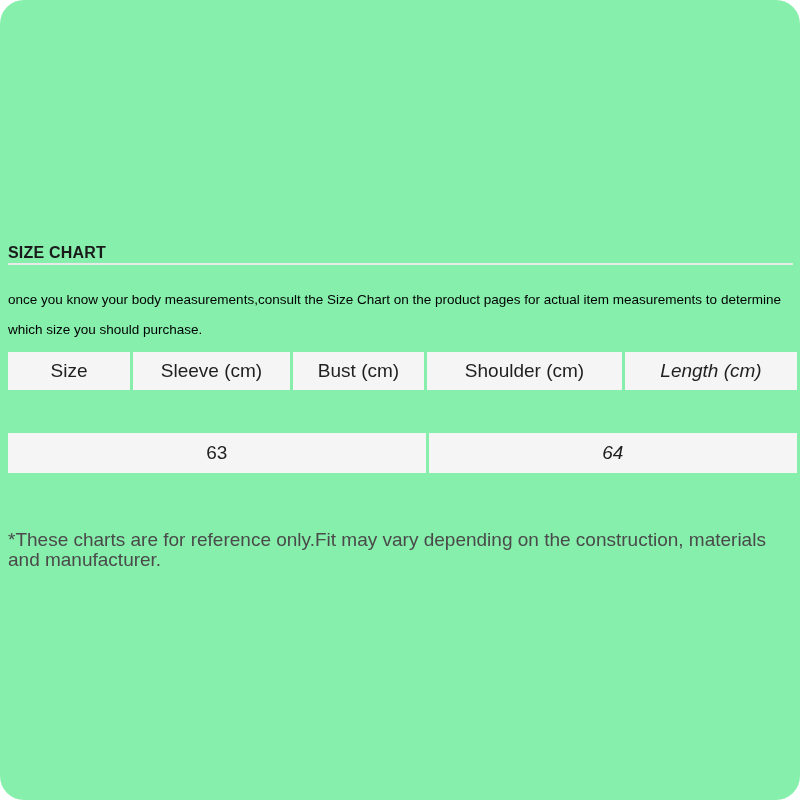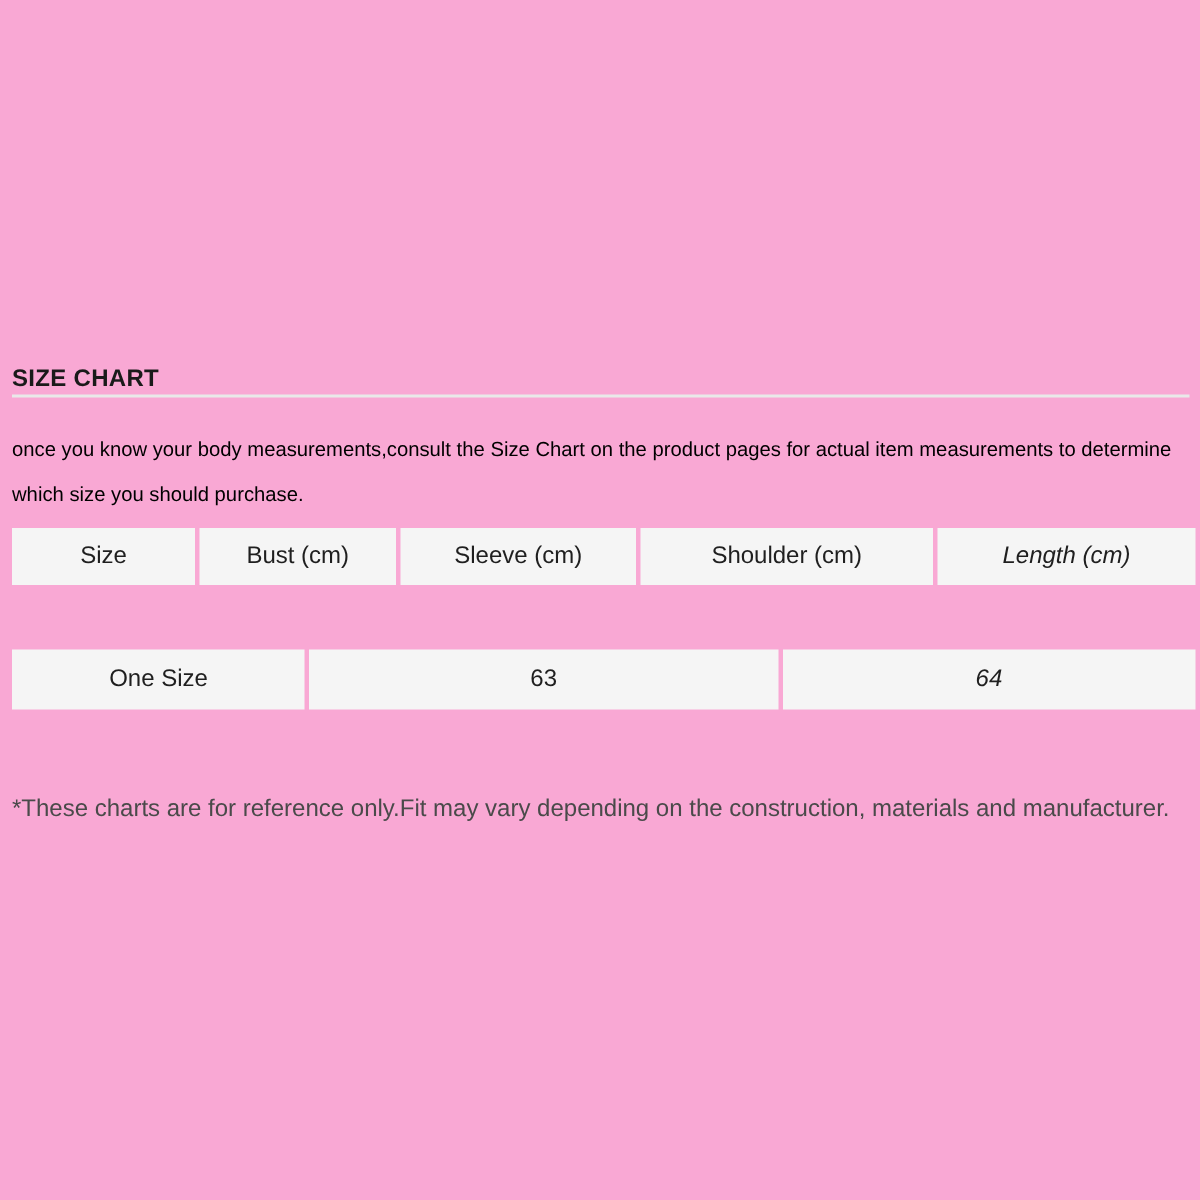--- a/index.html
+++ b/index.html
@@ -5,22 +5,23 @@
   html, body {
     margin: 0;
     padding: 0;
     background: #ffffff;
     font-family: "Liberation Sans", "DejaVu Sans", sans-serif;
   }
   .page {
     position: relative;
     width: 800px;
     height: 800px;
-    background: #f9a8d4;
+    background: #86efac;
     overflow: hidden;
+    border-radius: 24px;
   }
   .section-title {
     position: absolute;
     top: 243px;
     left: 8px;
     margin: 0;
     font-size: 16px;
     line-height: 19px;
     font-weight: bold;
     letter-spacing: 0.2px;
@@ -55,62 +56,61 @@
     gap: 3px;
   }
   .trow.header { height: 38px; }
   .trow.body { height: 40px; }
   .row-gap { height: 43px; }
   .cell {
     display: flex;
     align-items: center;
     justify-content: center;
     background: var(--row-bg, #f5f5f5);
-    font-size: 16px;
+    font-size: 19px;
     color: var(--table-text, #1f1f1f);
     flex-basis: 0;
   }
   .col0 { flex-grow: 122; }
   .col1 { flex-grow: 131; }
   .col2 { flex-grow: 157; }
   .col3 { flex-grow: 195; }
   .col4 { flex-grow: 172; font-style: italic; }
   .footnote {
     position: absolute;
     top: 530px;
     left: 8px;
     width: 780px;
     margin: 0;
-    font-size: 16px;
+    font-size: 19px;
     line-height: 20px;
     color: var(--footnote-text, #4a4a4a);
   }
 </style>
 </head>
 <body>
 
 <div class="page">
   <h1 class="section-title">SIZE CHART</h1>
 
   <div class="divider"></div>
 
   <p class="intro">once you know your body measurements,consult the Size Chart on the product pages for actual item measurements to determine which size you should purchase.</p>
 
   <div class="size-table">
     <div class="trow header">
         <div class="cell col0">Size</div>
+        <div class="cell col2">Sleeve (cm)</div>
         <div class="cell col1">Bust (cm)</div>
-        <div class="cell col2">Sleeve (cm)</div>
         <div class="cell col3">Shoulder (cm)</div>
         <div class="cell col4">Length (cm)</div>
       </div>
     <div class="row-gap"></div>
     <div id="table-body">
         <div class="trow body">
-          <div class="cell col0">One Size</div>
           <div class="cell col3">63</div>
           <div class="cell col4">64</div>
         </div>
       </div>
   </div>
 
   <p class="footnote">*These charts are for reference only.Fit may vary depending on the construction, materials and manufacturer.</p>
 </div>
 
 </body></html>

